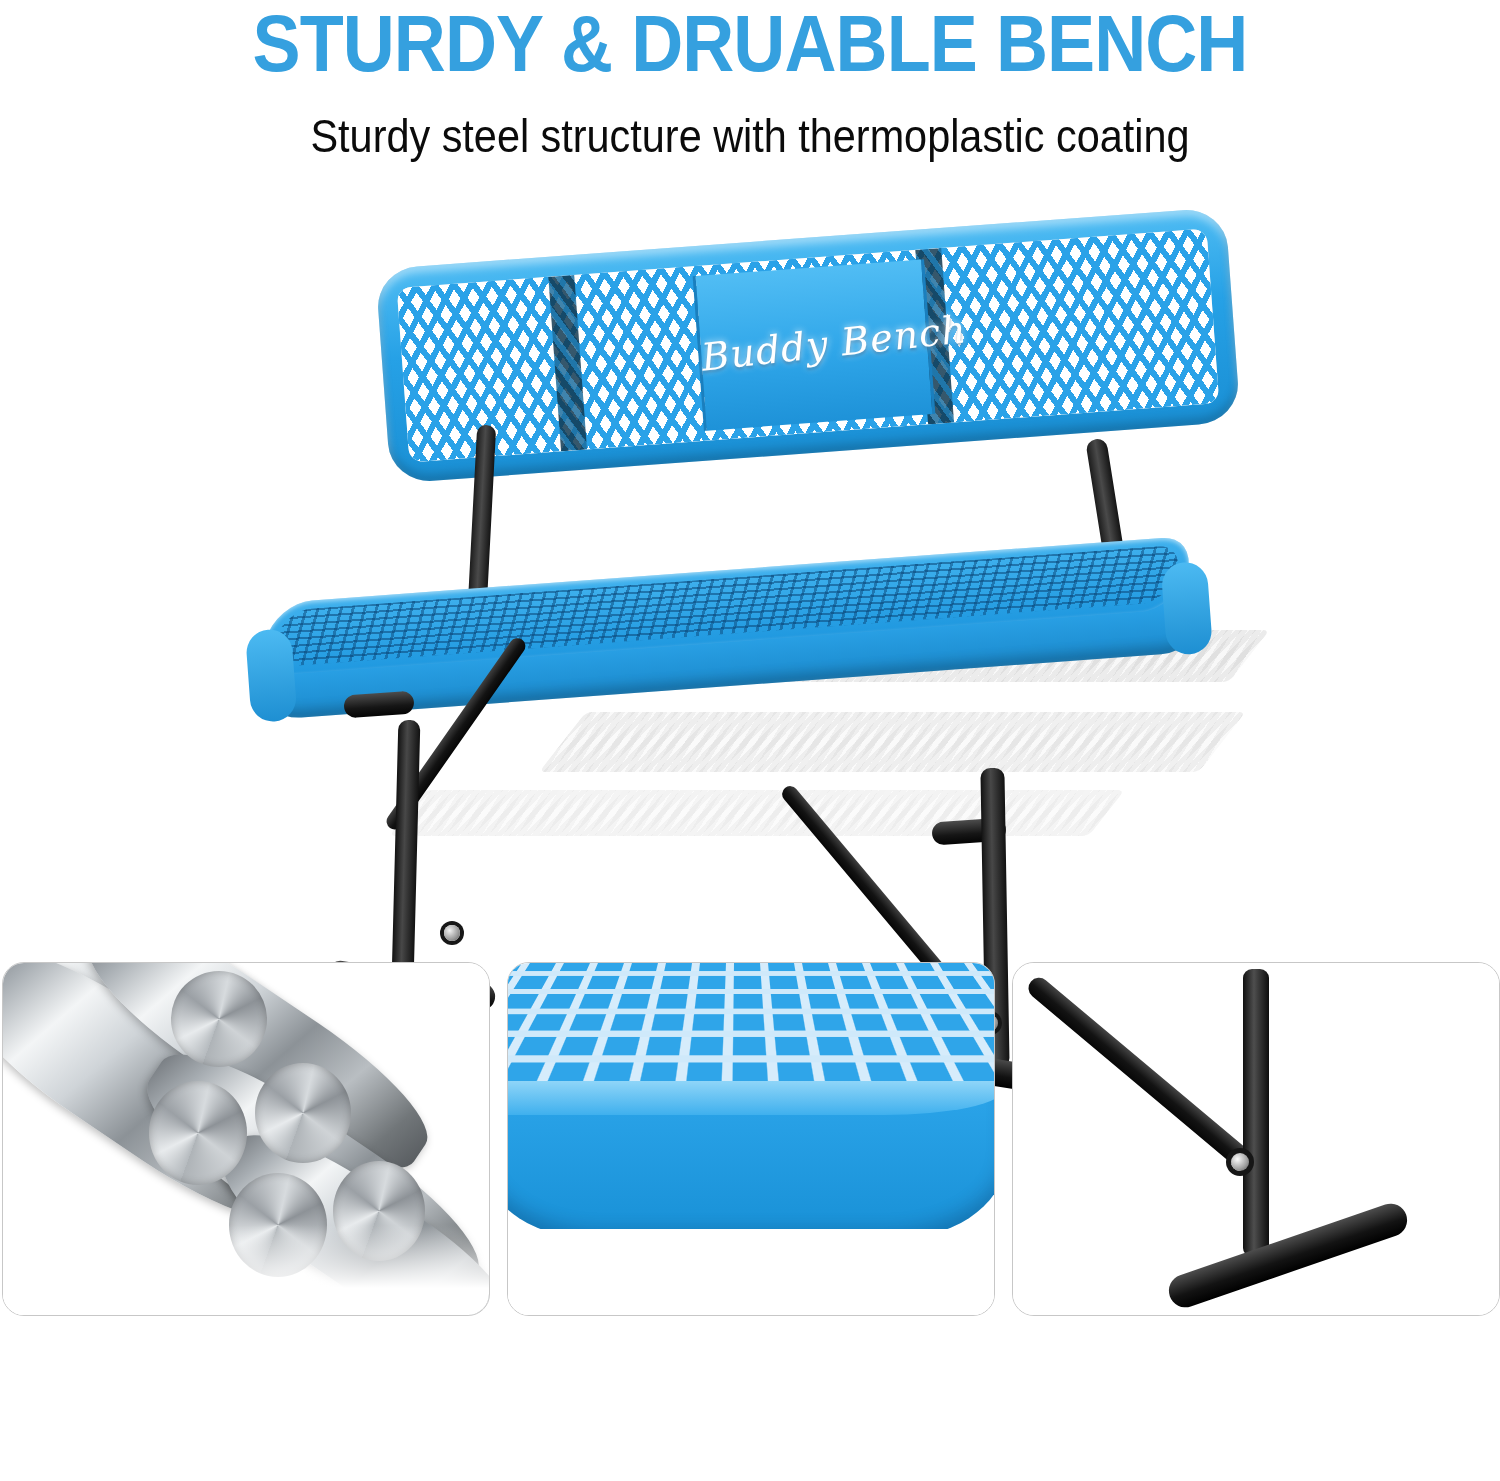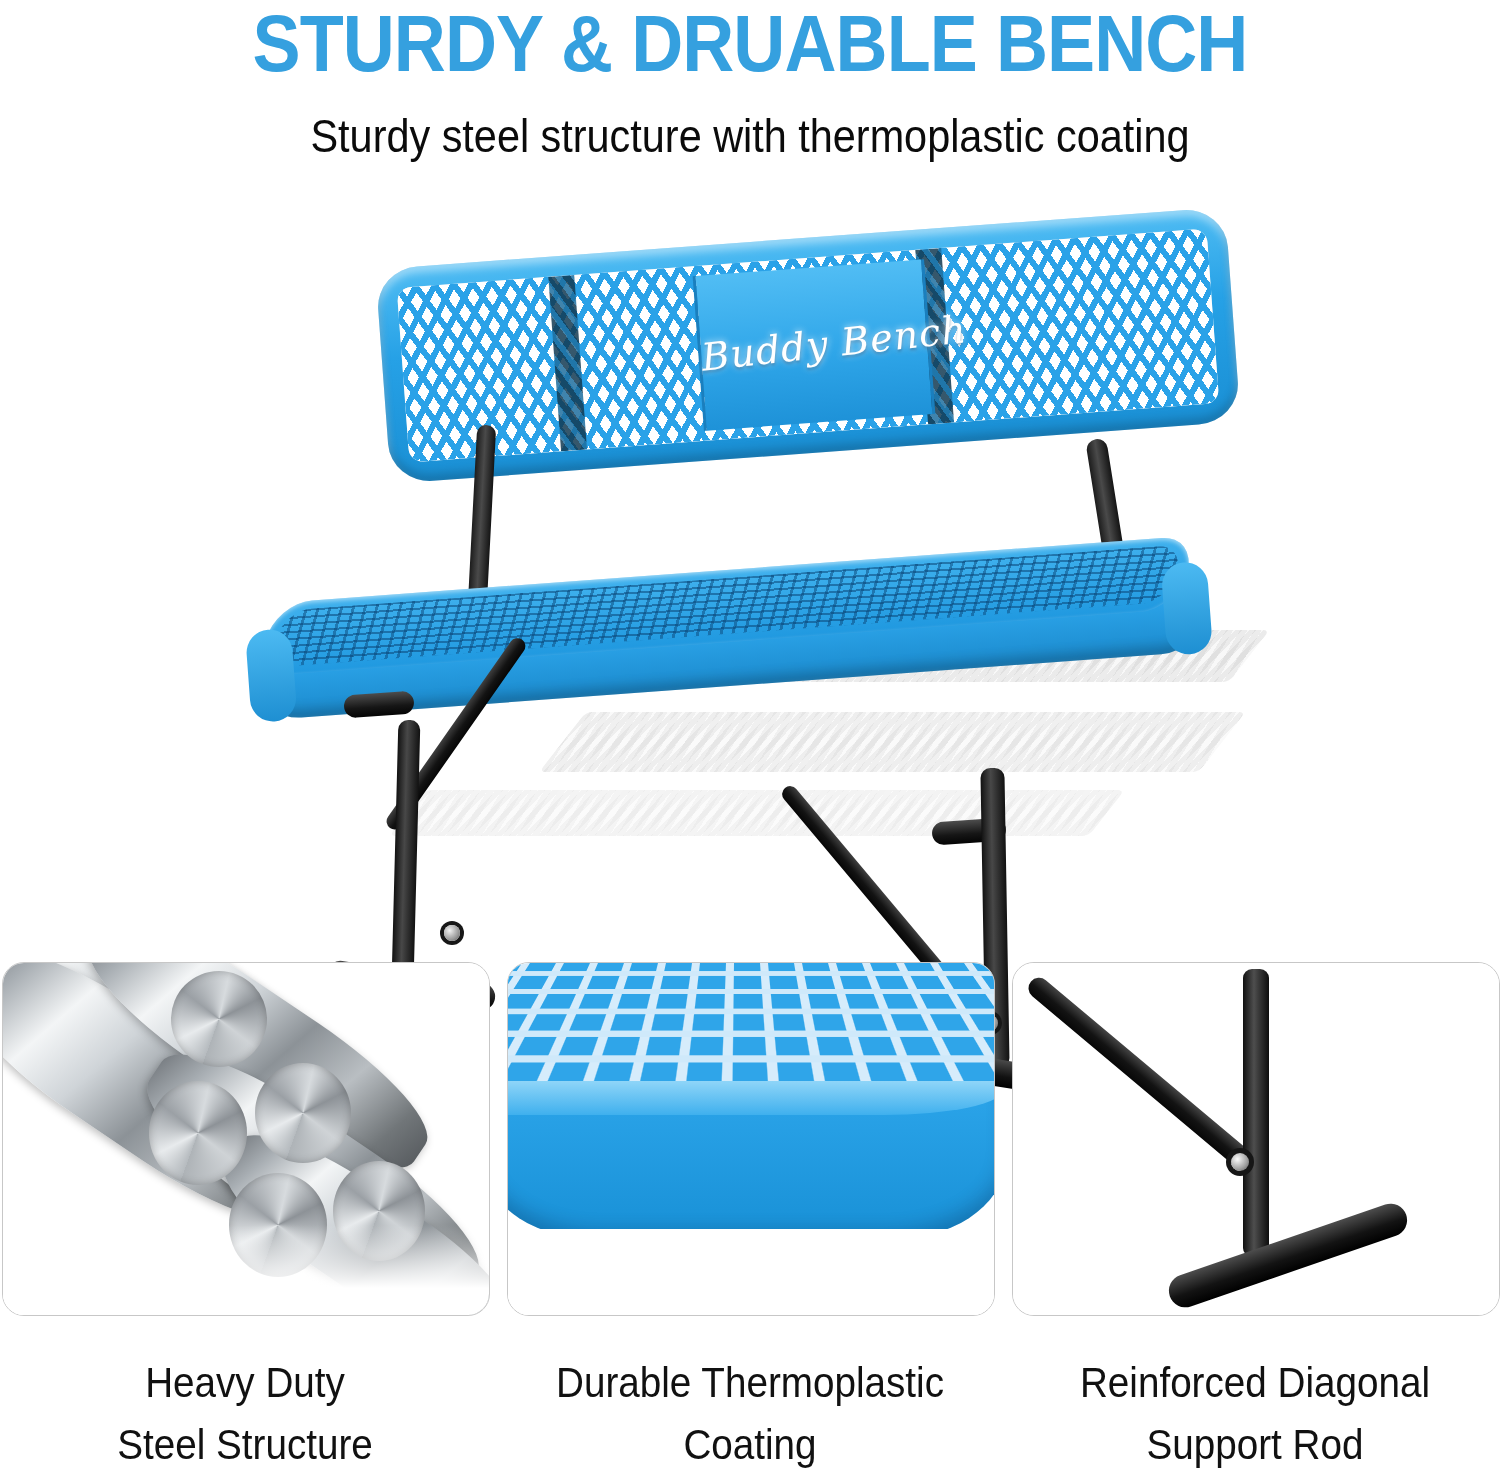--- a/index.html
+++ b/index.html
@@ -325,28 +325,14 @@
     <div class="panel p3">
       <div class="rod-scene">
         <div class="r-diag"></div>
         <div class="r-vert"></div>
         <div class="r-foot"></div>
         <div class="r-bolt"></div>
       </div>
     </div>
   </div>
 
-  <div class="captions">
-    <div class="cap k1">
-      <span>Heavy Duty</span>
-      <span class="l2">Steel Structure</span>
-    </div>
-    <div class="cap k2">
-      <span>Durable Thermoplastic</span>
-      <span class="l2">Coating</span>
-    </div>
-    <div class="cap k3">
-      <span>Reinforced Diagonal</span>
-      <span class="l2">Support Rod</span>
-    </div>
-  </div>
 
 </div>
 
 </body></html>

